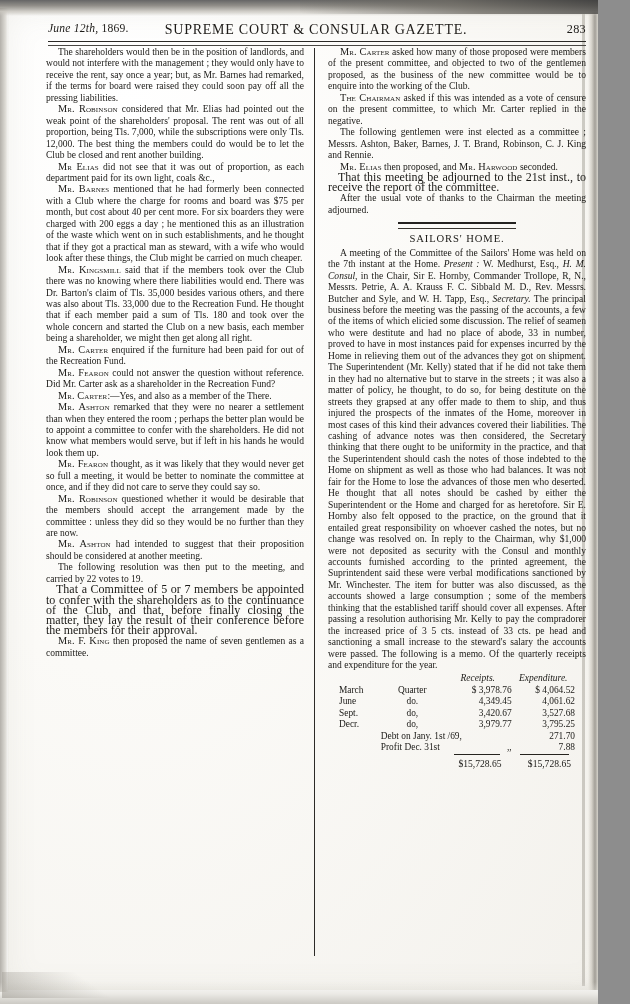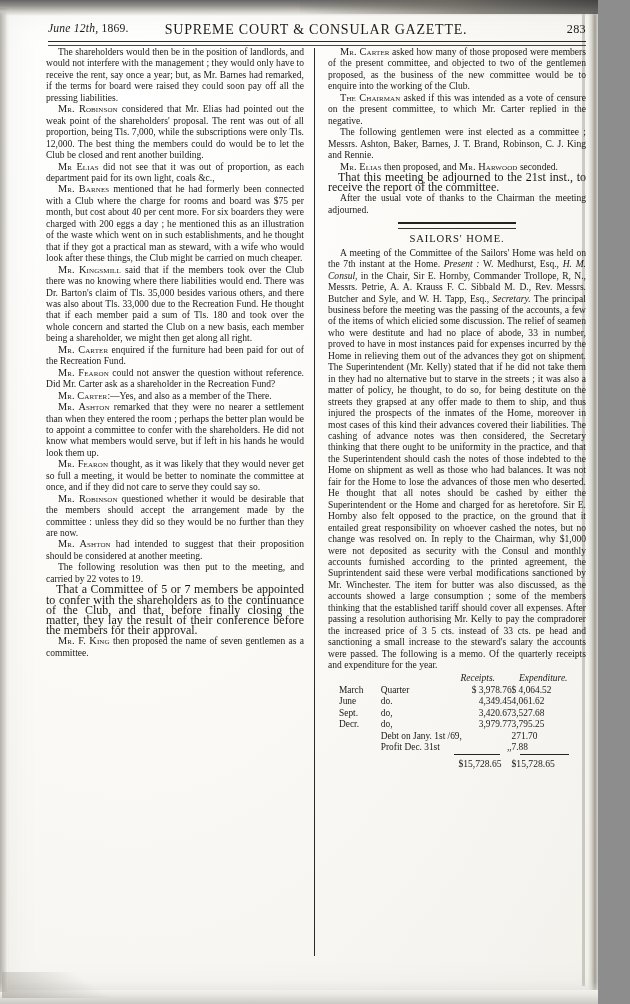--- a/index.html
+++ b/index.html
@@ -210,23 +210,23 @@
     font-weight: normal;
     white-space: nowrap;
   }
   .memo .hdr td {
     text-align: center;
     font-style: italic;
     font-size: 9.5px;
     padding-bottom: 1px;
   }
   .c-lab  { width: 54px;  text-align: left;  padding-left: 4px; }
-  .c-do   { width: 44px;  text-align: left; }
+  .c-do   { width: 44px;  text-align: center; }
   .c-rec  { width: 68px;  text-align: right; padding-right: 12px; margin-top: 24px; }
-  .c-exp  { width: 70px;  text-align: left; padding-right: 6px; }
+  .c-exp  { width: 70px;  text-align: right; padding-right: 6px; }
 
   .memo .tot-lab { text-align: left; padding-right: 4px; }
   .memo .rulecell { padding-top: 1px; }
   .memo .rule-in {
     height: 1px;
     background: #26241f;
     margin-left: 10px;
     margin-right: 12px;
   }
   .memo .rule-in.e { margin-left: 8px; margin-right: 6px; }

